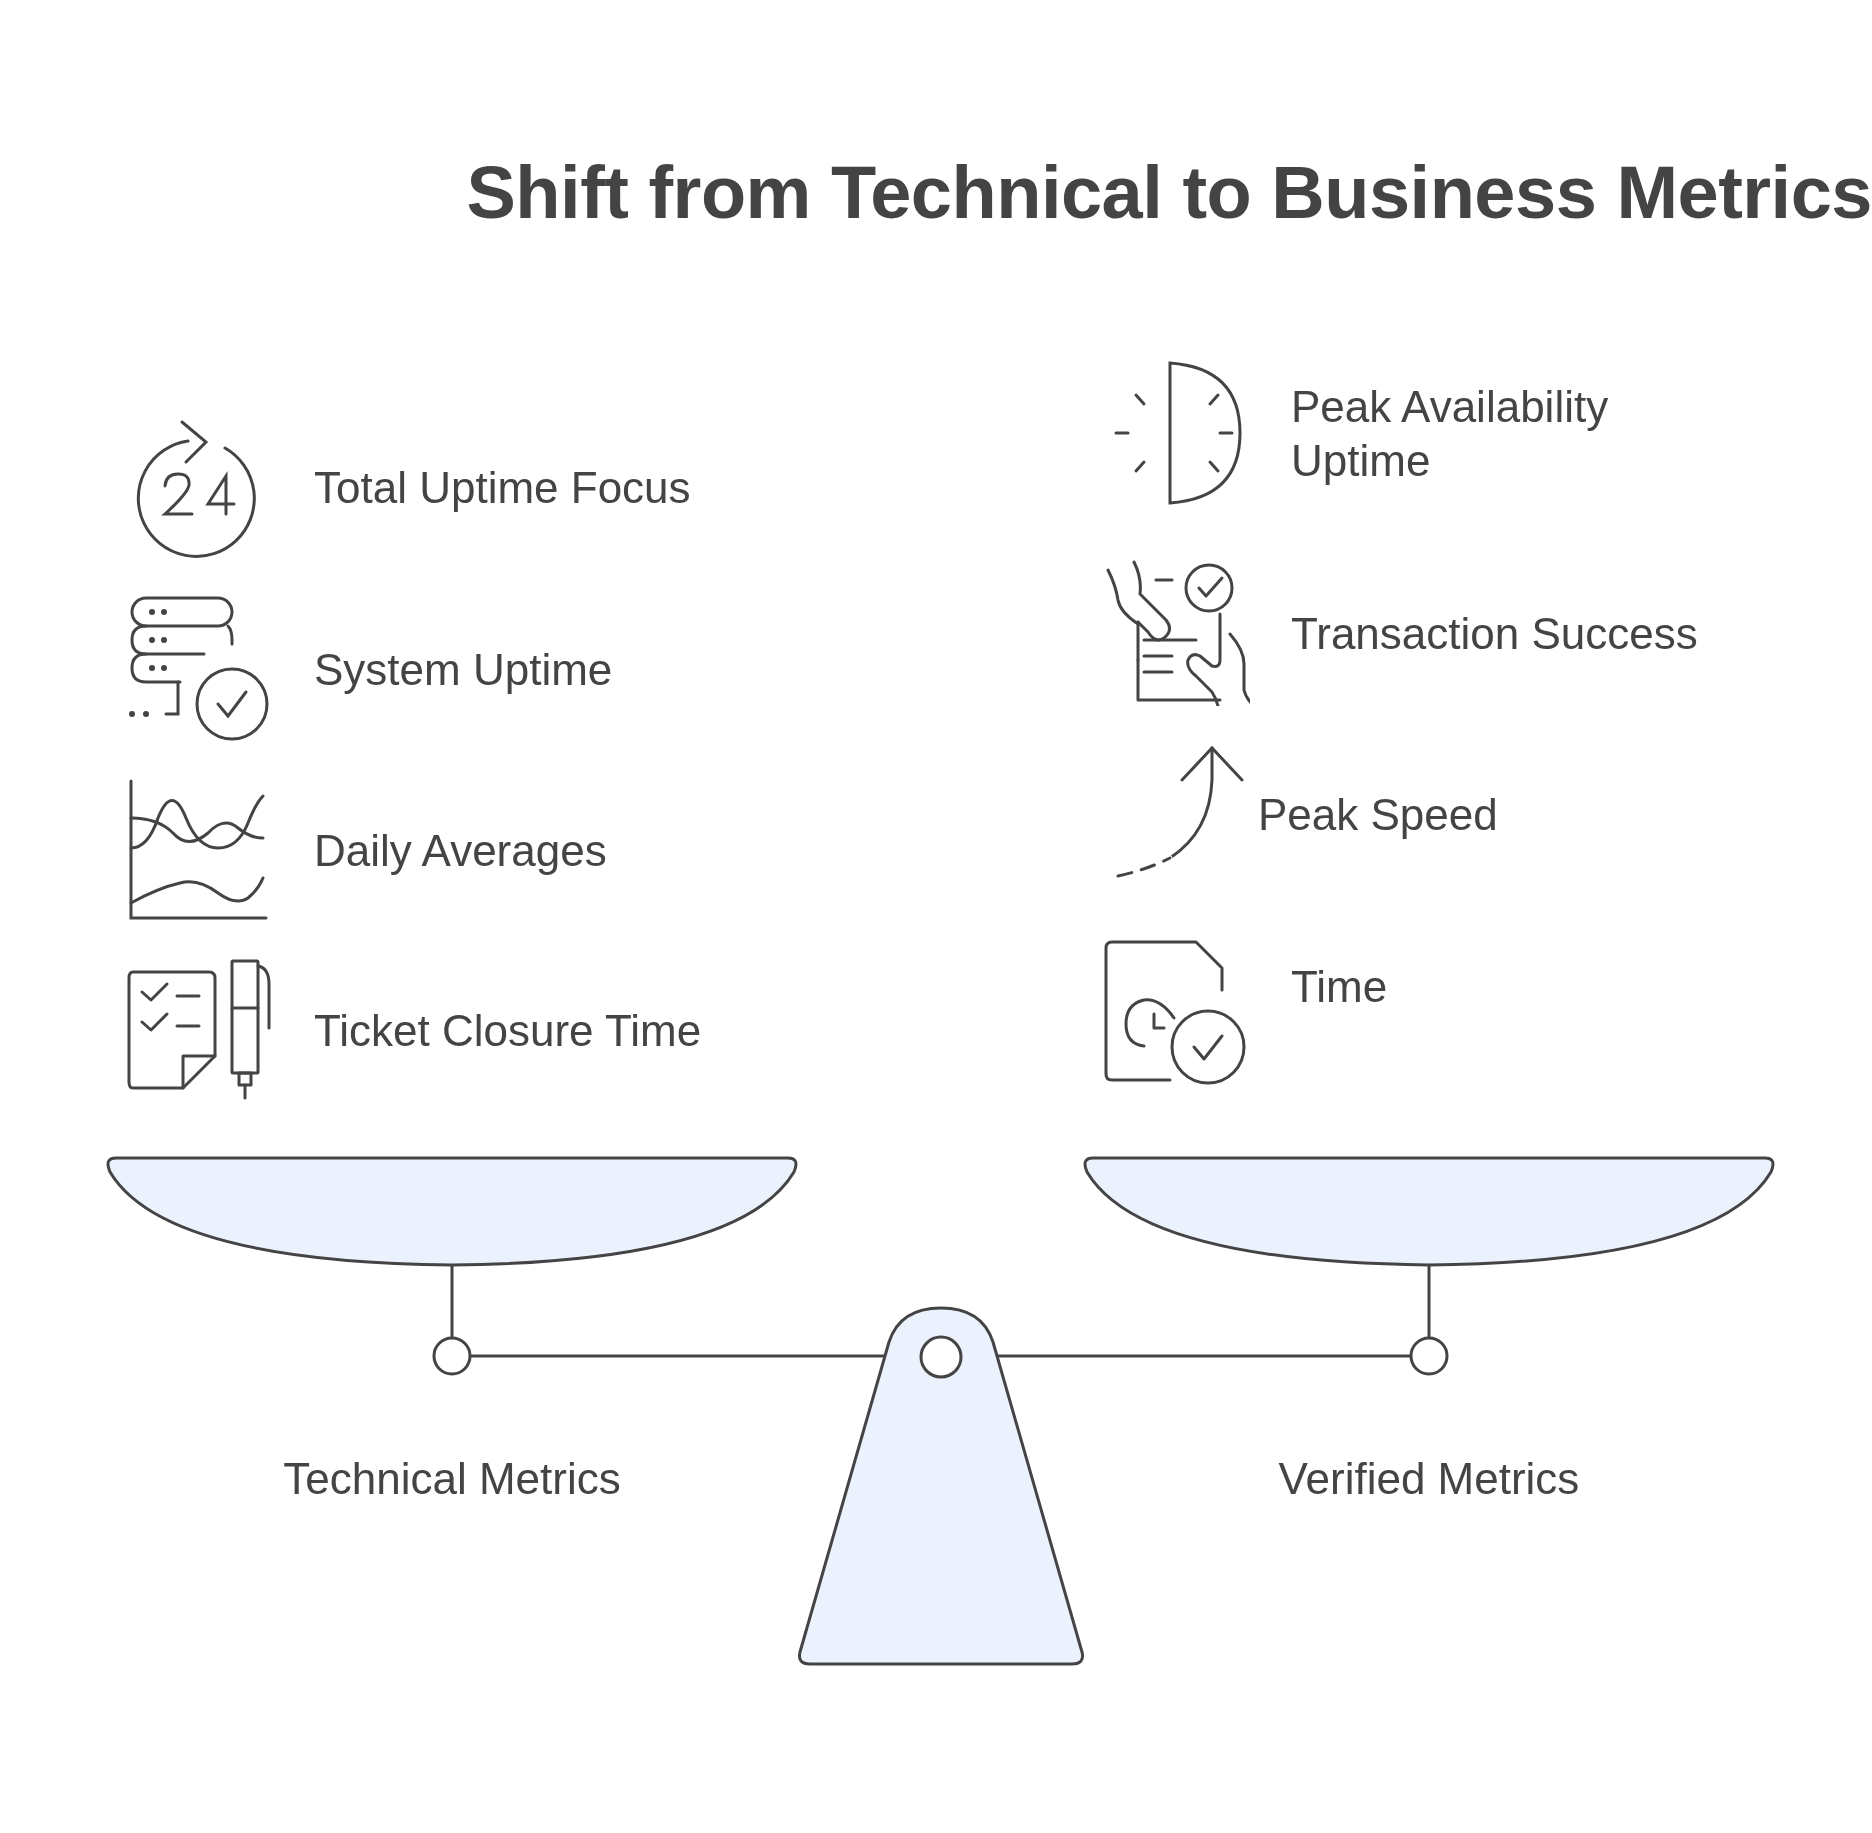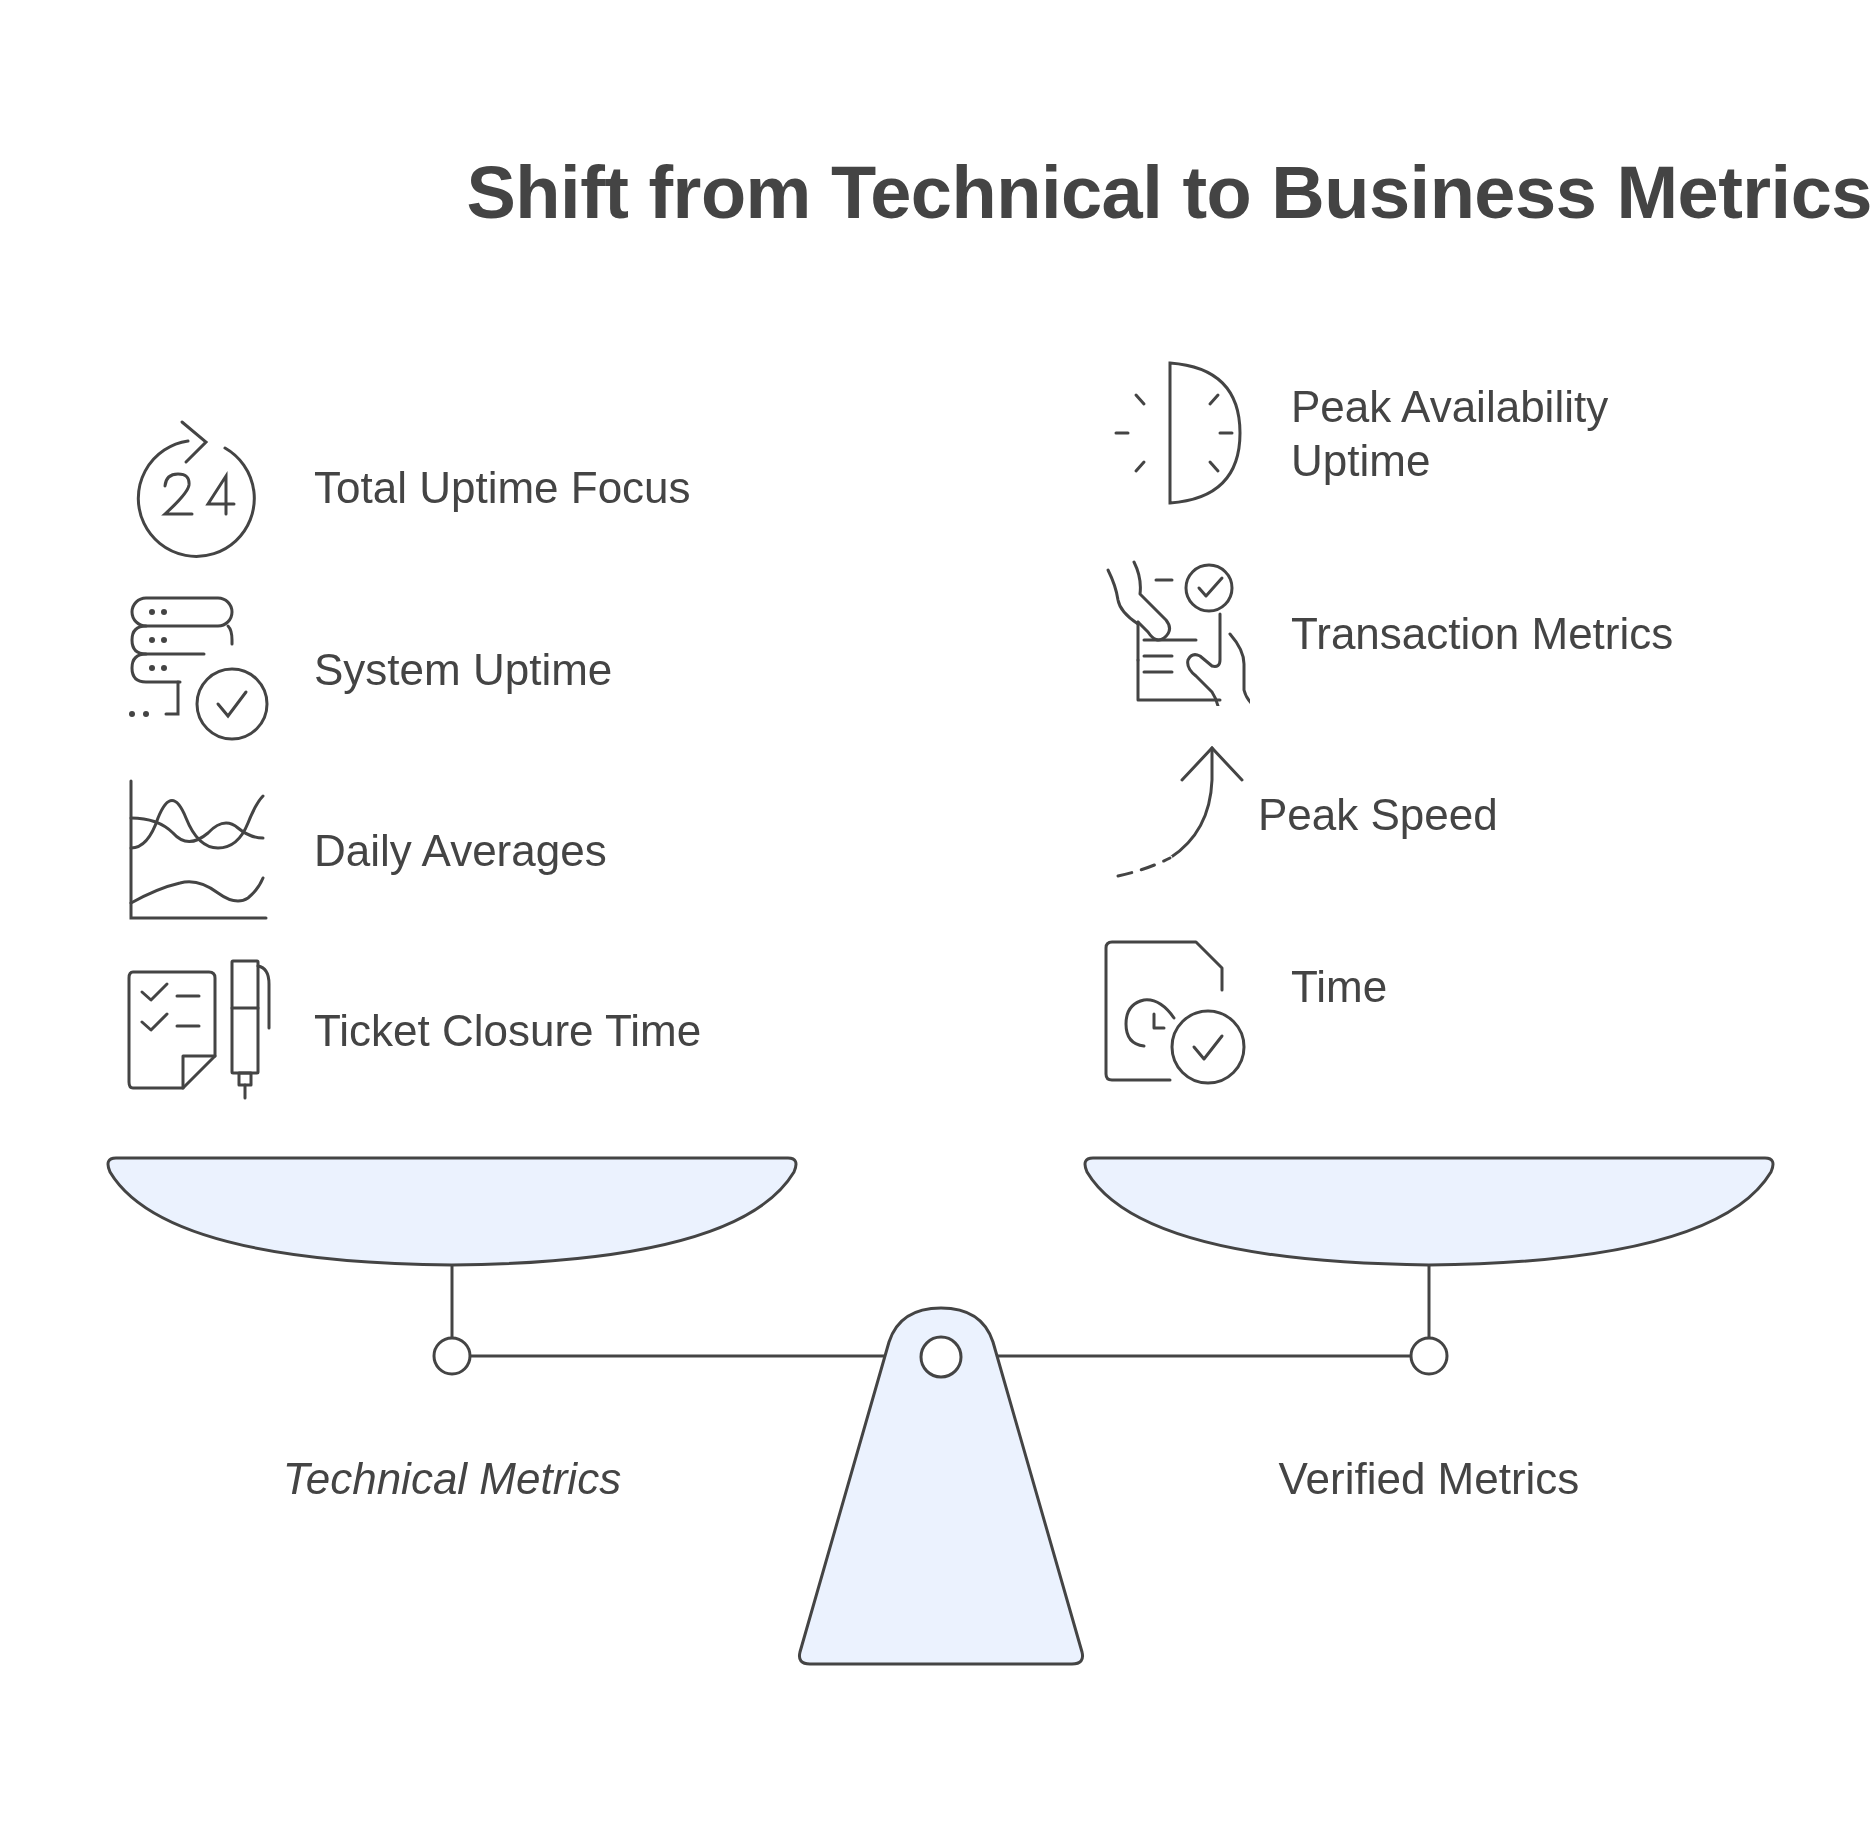--- a/index.html
+++ b/index.html
@@ -29,21 +29,21 @@
 
   <line x1="470" y1="1356" x2="1411" y2="1356" stroke="#444444" stroke-width="3"></line>
 
   <path d="M889,1342 Q900,1308 941,1308 Q982,1308 993,1342 L1082,1652 Q1085,1664 1072,1664 L810,1664 Q797,1664 800,1652 Z" fill="#EBF2FE" stroke="#444444" stroke-width="3"></path>
   <circle cx="941" cy="1357" r="20" fill="#ffffff" stroke="#444444" stroke-width="3"></circle>
 
   <circle cx="452" cy="1356" r="18" fill="#ffffff" stroke="#444444" stroke-width="3"></circle>
   <circle cx="1429" cy="1356" r="18" fill="#ffffff" stroke="#444444" stroke-width="3"></circle>
 </svg>
 
-<div class="scale-label" style="left:202px; top:1454px;font-style:italic;">Technical Metrics</div>
+<div class="scale-label" style="left:202px; top:1454px;">Technical Metrics</div>
 <div class="scale-label" style="left:1179px; top:1454px;">Verified Metrics</div>
 
 <svg class="icon" style="left:130px; top:414px;" width="140" height="146" viewBox="0 0 140 146" fill="none" stroke="#444444" stroke-width="3" stroke-linecap="round">
   <path d="M95,34 A58,58 0 1 1 58,27"></path>
   <path d="M52,8 L76,28 L56,48"></path>
   <path d="M35,72 Q36,60 48,60 Q60,60 59,71 Q58,79 35,100 L62,100"></path>
   <path d="M96,100 L96,62 L78,90 L104,90"></path>
 </svg>
 <div class="label" style="left:314px; top:461px;">
   <span>Total Uptime Focus</span>
@@ -121,21 +121,21 @@
   <path d="M95,28 L102,36 L118,18"></path>
   <path d="M40,80 L92,80"></path>
   <path d="M40,96 L68,96"></path>
   <path d="M40,112 L68,112"></path>
   <path d="M4,10 Q12,26 14,40 Q16,52 34,64"></path>
   <path d="M30,2 Q38,18 36,34 L62,60 Q70,70 60,78 Q52,84 44,72 L34,62"></path>
   <path d="M126,74 Q140,90 140,104 L140,130 Q142,138 148,144"></path>
   <path d="M116,54 L116,100 Q116,108 108,106 L96,96 Q88,92 84,100 Q82,108 92,116 L108,132 Q112,138 114,146"></path>
 </svg>
 <div class="label" style="left:1291px; top:607px;">
-  <span>Transaction Metrics</span>
+  <span>Transaction Success</span>
 </div>
 
 <svg class="icon" style="left:1110px; top:740px;" width="142" height="140" viewBox="0 0 142 140" fill="none" stroke="#444444" stroke-width="3" stroke-linecap="round">
   <path d="M102,8 L102,40 Q100,92 60,118 Q36,130 8,136" stroke-dasharray="0"></path>
   <path d="M8,136 Q36,130 60,118" stroke="#ffffff" stroke-width="5"></path>
   <path d="M8,136 Q36,130 60,118" stroke-dasharray="14,10"></path>
   <path d="M72,40 L102,8 L132,40"></path>
 </svg>
 <div class="label" style="left:1258px; top:788px;">
   <span>Peak Speed</span>

